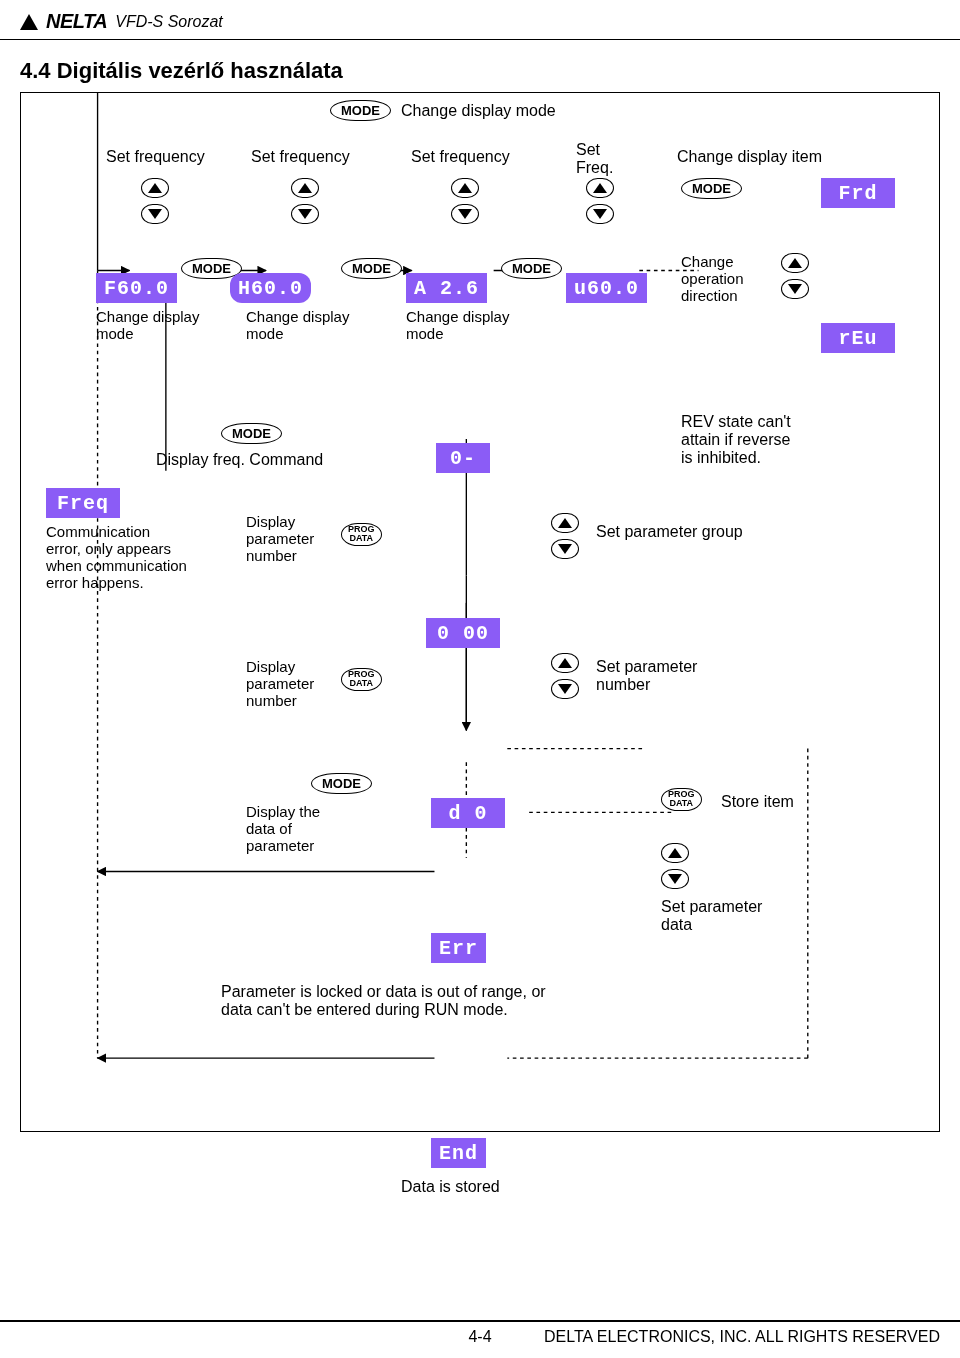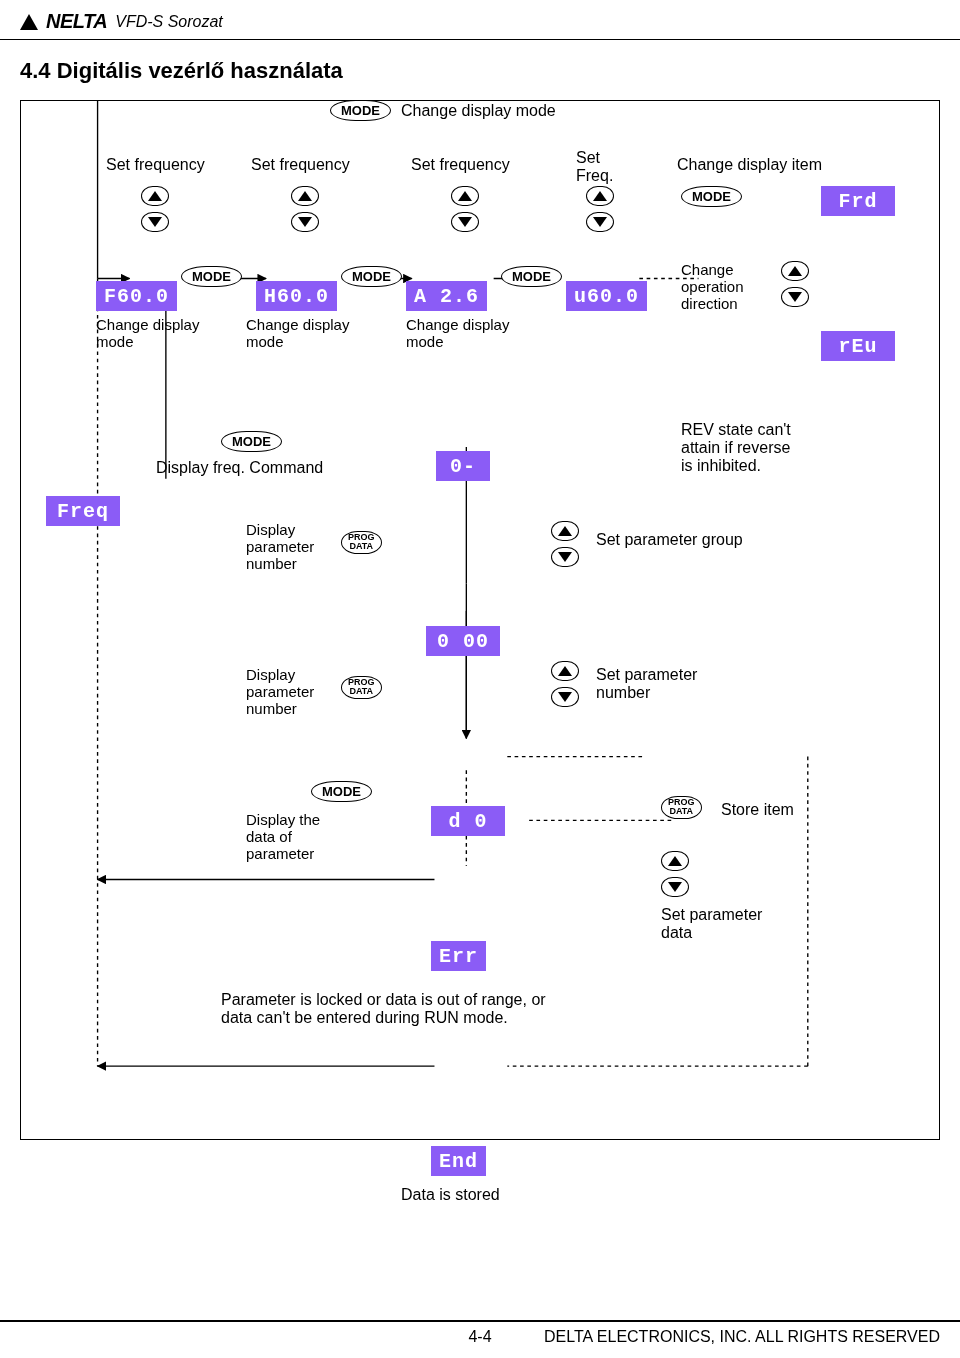--- a/index.html
+++ b/index.html
@@ -27,21 +27,21 @@
     border-bottom: 16px solid #000;
   }
   .brand { font-weight: 900; font-size: 20px; letter-spacing: -0.5px; font-style: italic;}
   .series { font-size: 16px; font-style: italic; }
   .section-title { font-size: 22px; font-weight: bold; padding: 18px 20px 8px 20px; }
 
   .canvas {
     position: relative;
     width: 920px;
     height: 1040px;
-    margin: 8px auto;
+    margin: 0 auto;
     border: 1px solid #000;
   }
   .canvas > * { position: absolute; }
 
   .lbl { font-size: 16px; }
   .lbl-sm { font-size: 15px; }
 
   .seg {
     display: inline-flex;
     align-items: center;
@@ -217,21 +217,21 @@
   </div>
 
   <span class="mode-btn" style="left:660px; top:85px;">MODE</span>
   <span class="seg" style="left:800px; top:85px;">Frd</span>
 
   <span class="mode-btn" style="left:160px; top:165px;">MODE</span>
   <span class="mode-btn" style="left:320px; top:165px;">MODE</span>
   <span class="mode-btn" style="left:480px; top:165px;">MODE</span>
 
   <span class="seg" style="left:75px;  top:180px;">F60.0</span>
-  <span class="seg" style="left:235px; top:180px;">H60.0</span>
+  <span class="seg" style="left:209px; top:180px;border-radius:12px;">H60.0</span>
   <span class="seg" style="left:385px; top:180px;">A  2.6</span>
   <span class="seg" style="left:545px; top:180px;">u60.0</span>
 
   <div class="lbl-sm" style="left:75px;  top:215px; white-space:pre;">Change display
 mode</div>
   <div class="lbl-sm" style="left:225px; top:215px; white-space:pre;">Change display
 mode</div>
   <div class="lbl-sm" style="left:385px; top:215px; white-space:pre;">Change display
 mode</div>
 
@@ -250,20 +250,24 @@
 
   <span class="mode-btn" style="left:200px; top:330px;">MODE</span>
   <div class="lbl" style="left:135px; top:358px;">Display freq. Command</div>
   <span class="seg narrow" style="left:415px; top:350px;">0-</span>
 
   <div class="lbl" style="left:660px; top:320px; white-space:pre;">REV state can't
 attain if reverse
 is inhibited.</div>
 
   <span class="seg" style="left:25px; top:395px;">Freq</span>
+  <div class="lbl-sm" style="left:25px; top:430px; white-space:pre;">Communication
+error, only appears
+when communication
+error happens.</div>
 
   <div class="lbl-sm" style="left:225px; top:420px; white-space:pre;">Display
 parameter
 number</div>
   <span class="prog-btn" style="left:320px; top:430px;">
     <span>PROG</span>
     <span>DATA</span>
   </span>
   <div class="updown" style="left:530px; top:420px;">
     <div class="arrow-btn">

